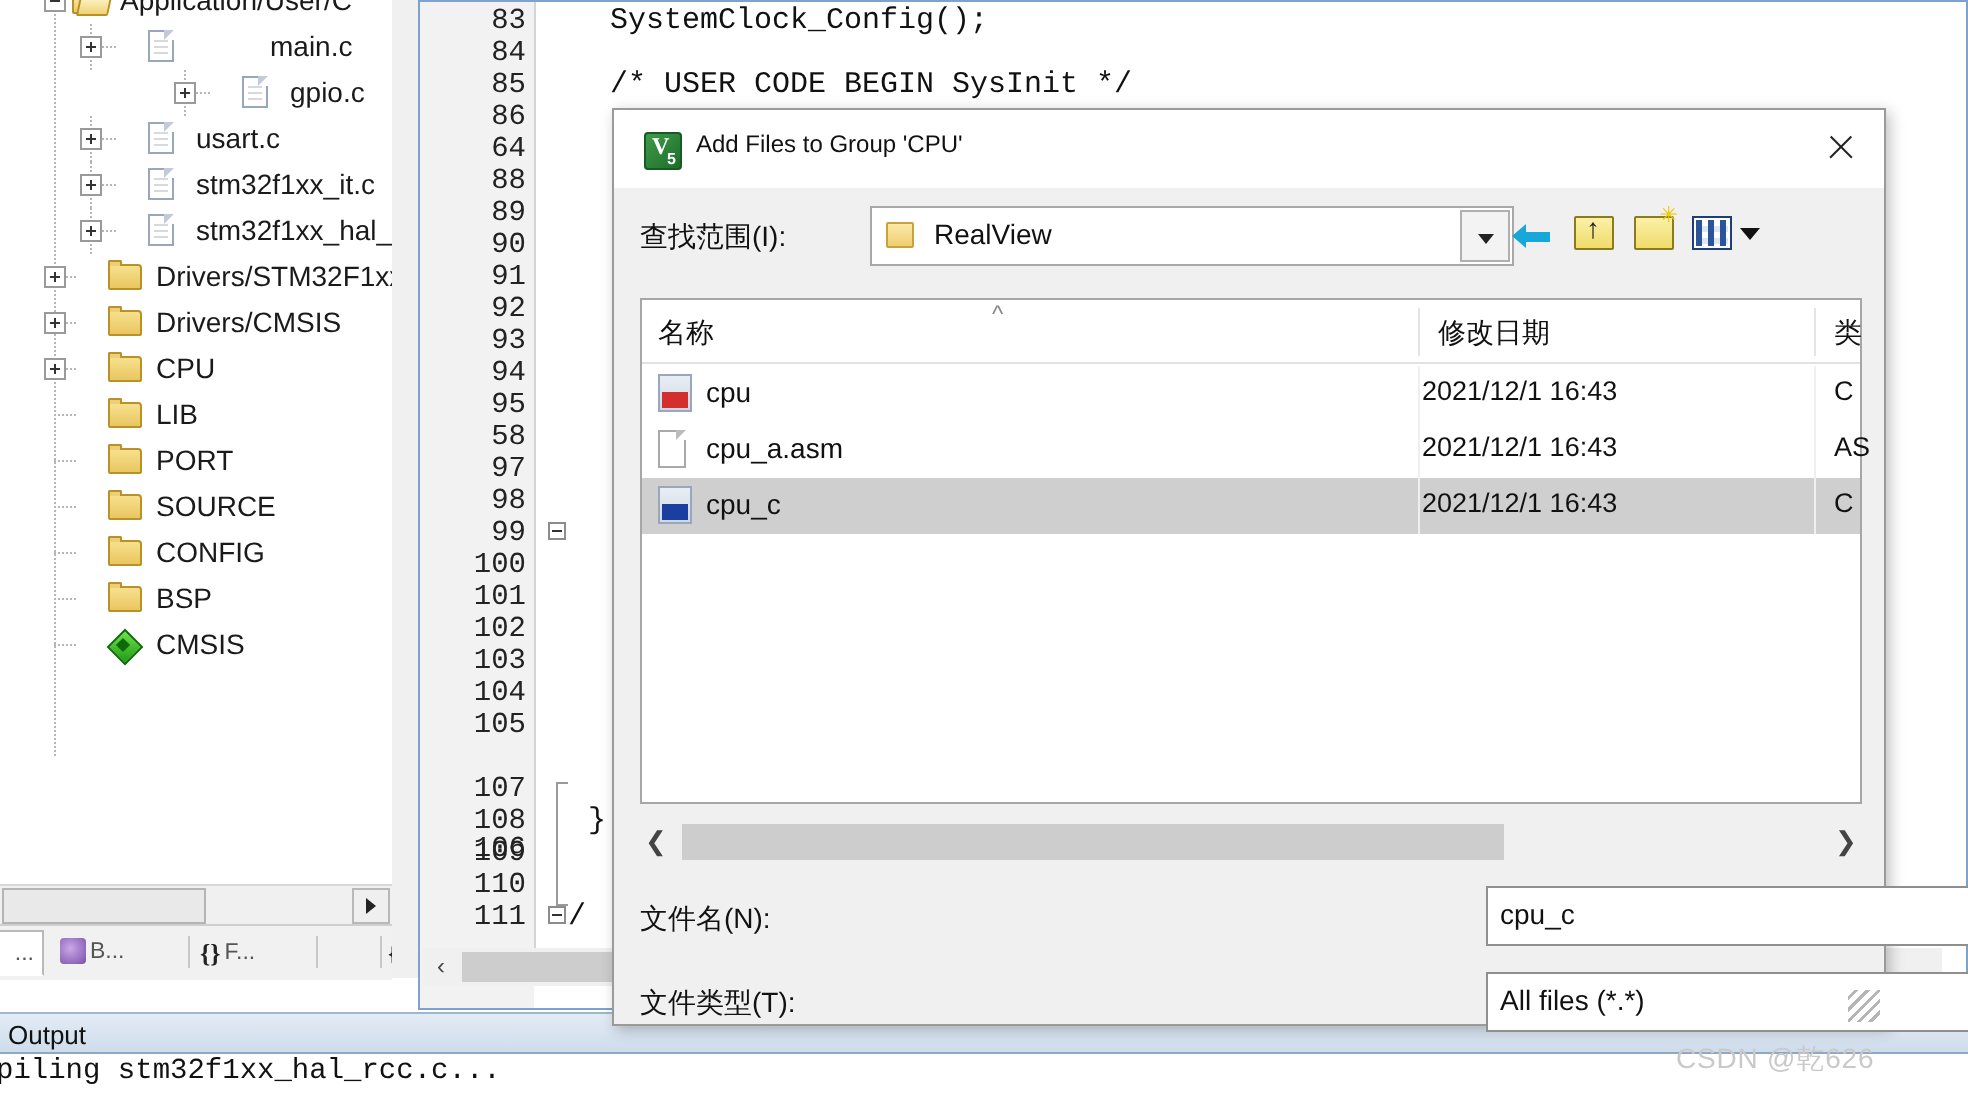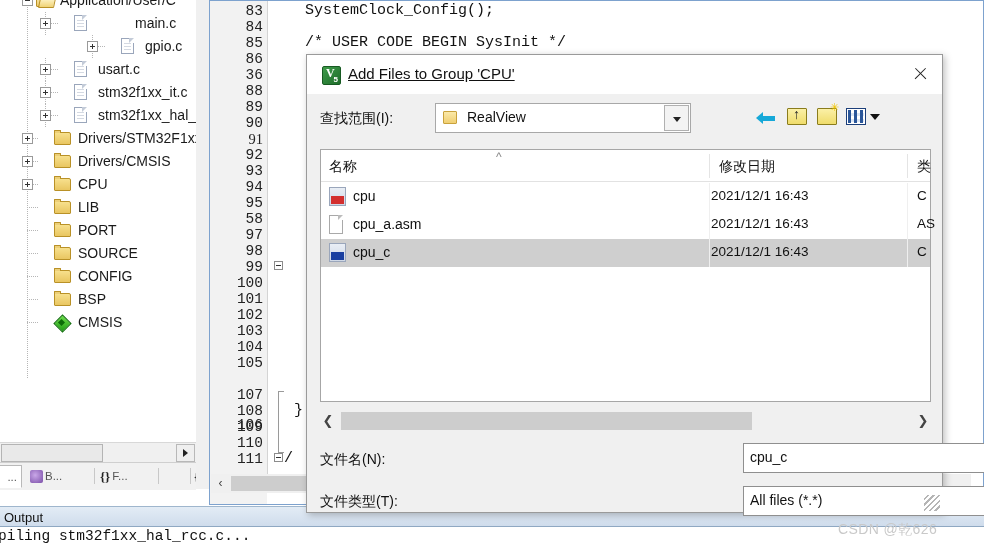--- a/index.html
+++ b/index.html
@@ -88,32 +88,32 @@
      font-size:15px;line-height:16px;white-space:pre;color:#111;}
 
   .editor-hscroll{position:absolute;left:1px;top:473px;width:760px;height:19px;background:#f0f0f0;}
   .editor-hscroll .lt{position:absolute;left:2px;top:2px;width:15px;height:15px;color:#444;font-size:12px;text-align:center;line-height:15px;}
   .editor-hscroll .thumb{position:absolute;left:20px;top:2px;width:230px;height:15px;background:#cdcdcd;}
 
   
   .dlg{position:absolute;left:306px;top:54px;width:637px;height:459px;background:#f0f0f0;
        border:1px solid #9a9a9a;box-sizing:border-box;box-shadow:2px 2px 7px rgba(0,0,0,.25);}
   .dlg-title{position:absolute;left:0;top:0;width:100%;height:39px;background:#fff;box-sizing:border-box;}
-  .dlg-title .tx{position:absolute;left:41px;top:10px;font-size:15px;color:#111;text-decoration:underline;}
+  .dlg-title .tx{position:absolute;left:41px;top:10px;font-size:12px;color:#111;}
   .dlg-ico{position:absolute;left:15px;top:11px;width:17px;height:17px;
      background:linear-gradient(135deg,#3f9b4a,#1e6d2a);border:1px solid #175a22;border-radius:2px;}
   .dlg-ico:after{content:"V";position:absolute;left:3px;top:-1px;font-size:12px;color:#fff;font-weight:bold;font-family:"Liberation Serif",serif;}
   .dlg-ico .s{position:absolute;right:2px;bottom:0px;font-size:8px;color:#fff;font-weight:bold;}
   .dlg-close{position:absolute;right:0;top:0;width:44px;height:38px;cursor:pointer;}
   .dlg-close:before,.dlg-close:after{content:"";position:absolute;left:15px;top:18px;width:15px;height:1.4px;background:#222;}
   .dlg-close:before{transform:rotate(45deg);}
   .dlg-close:after{transform:rotate(-45deg);}
 
   .lookin-label{position:absolute;left:13px;top:55px;font-size:14px;color:#111;}
-  .lookin-combo{position:absolute;left:128px;top:48px;width:256px;height:30px;background:#fff;
+  .lookin-combo{position:absolute;left:128px;top:48px;width:322px;height:30px;background:#fff;
      border:1px solid #a8a8a8;box-sizing:border-box;}
   .lookin-combo .fld{position:absolute;left:7px;top:7px;width:14px;height:13px;
      background:linear-gradient(#fbe9a9,#f0cf72);border:1px solid #c9a23c;box-sizing:border-box;border-radius:1px;}
   .lookin-combo .nm{position:absolute;left:31px;top:5px;font-size:14px;color:#111;}
   .lookin-combo .btn{position:absolute;right:1px;top:1px;width:25px;height:26px;background:#f3f3f3;border:1px solid #b0b0b0;box-sizing:border-box;}
   .lookin-combo .btn:after{content:"";position:absolute;left:8px;top:11px;border-width:5px 4px 0 4px;border-style:solid;border-color:#222 transparent transparent transparent;}
 
   .tbar{position:absolute;top:50px;height:26px;}
   .tb-back{left:447px;width:26px;}
   .tb-back:after{content:"";position:absolute;left:2px;top:7px;border-width:6px 7px 6px 0;border-style:solid;border-color:transparent #16a8d8 transparent transparent;}
@@ -333,25 +333,25 @@
 
     <div class="vsplit"></div>
 
     <div class="editor">
       <div class="gutter">
         <div id="gutter-nums">
             <div class="num" style="top: 2px;">83</div>
             <div class="num" style="top: 18px;">84</div>
             <div class="num" style="top: 34px;">85</div>
             <div class="num" style="top: 50px;">86</div>
-            <div class="num" style="top: 66px;">36</div>
+            <div class="num" style="top: 66px;">64</div>
             <div class="num" style="top: 82px;">88</div>
             <div class="num" style="top: 98px;">89</div>
             <div class="num" style="top: 114px;">90</div>
-            <div class="num" style="top: 130px; font-family: Liberation Serif, serif;">91</div>
+            <div class="num" style="top: 130px;">91</div>
             <div class="num" style="top: 146px;">92</div>
             <div class="num" style="top: 162px;">93</div>
             <div class="num" style="top: 178px;">94</div>
             <div class="num" style="top: 194px;">95</div>
             <div class="num" style="top: 210px;">58</div>
             <div class="num" style="top: 226px;">97</div>
             <div class="num" style="top: 242px;">98</div>
             <div class="num" style="top: 258px;">99</div>
             <div class="num" style="top: 274px;">100</div>
             <div class="num" style="top: 290px; text-align: right;">101</div>

